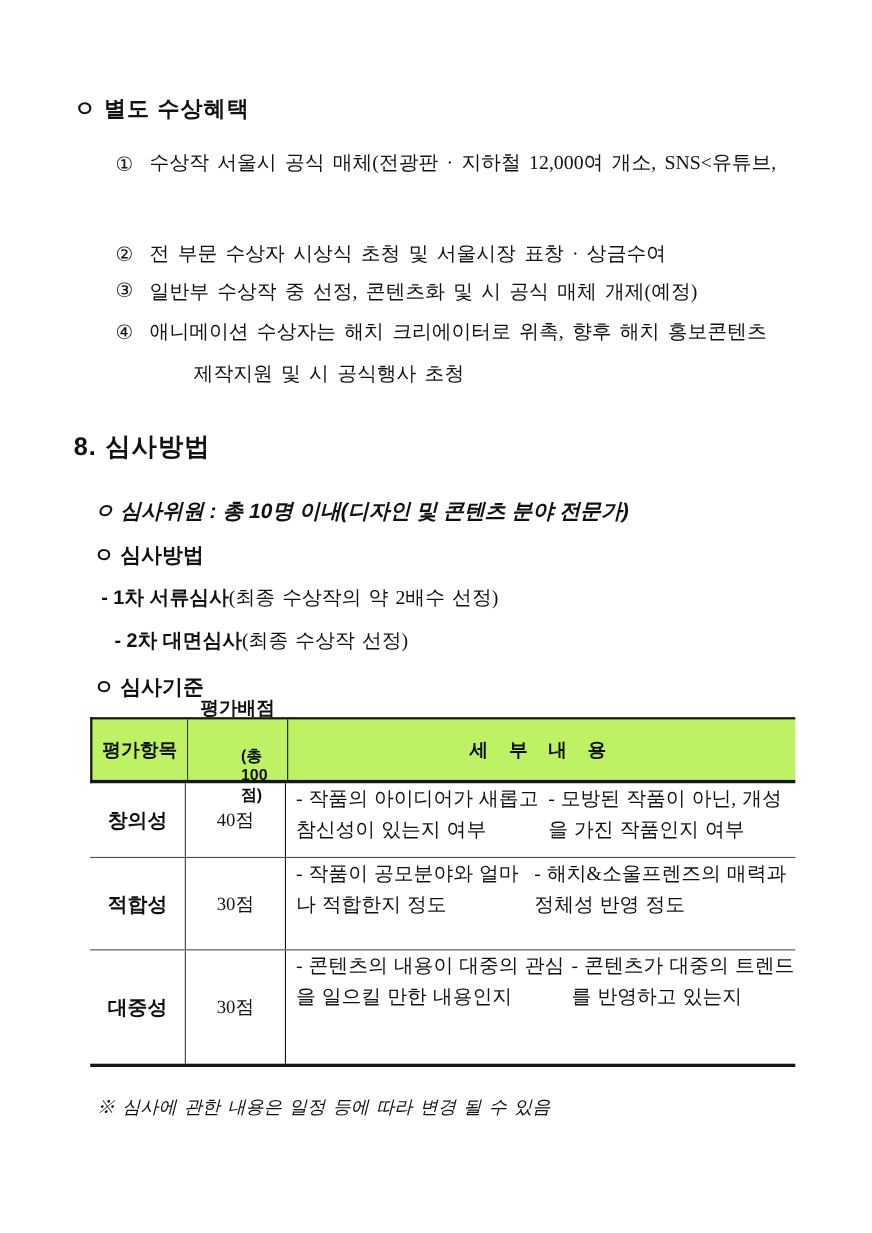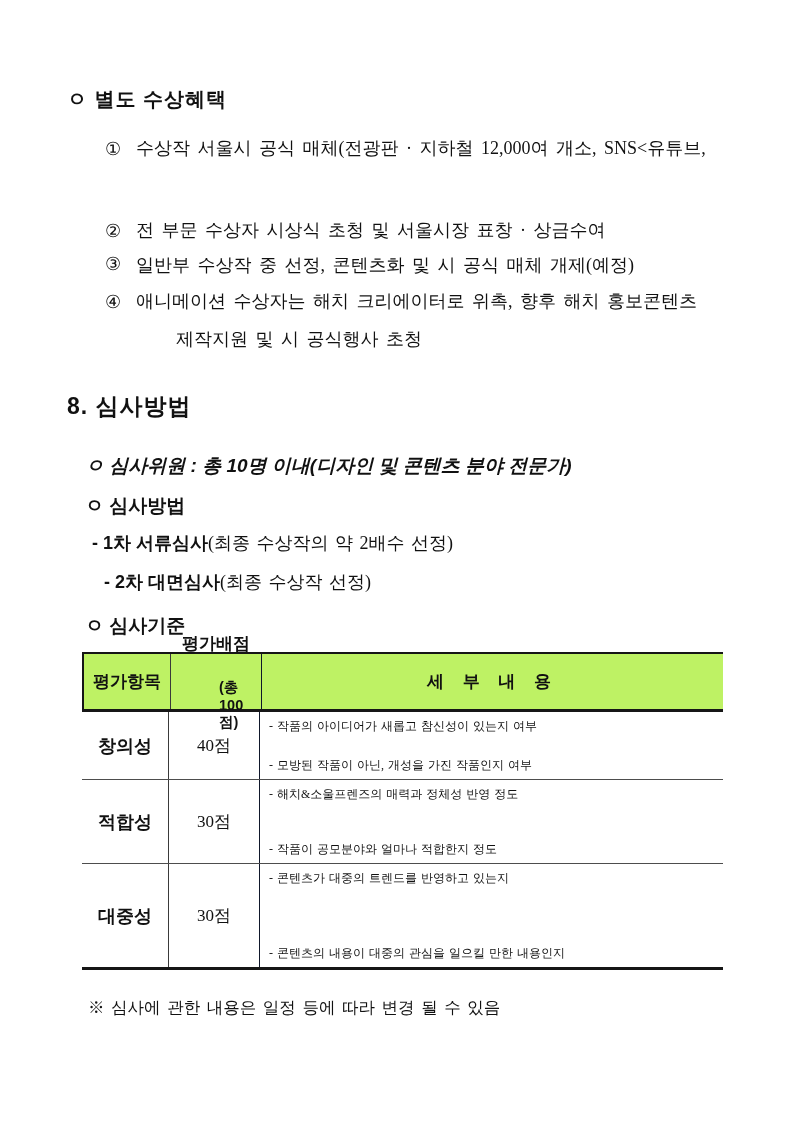--- a/index.html
+++ b/index.html
@@ -45,24 +45,24 @@
   .col1{width:87px;border-right:1px solid #3a3a3a;box-sizing:border-box;}
   .col2{width:91px;border-right:1px solid #0f172a;box-sizing:border-box;gap:21px;}
   .col3{flex:1;box-sizing:border-box;}
   .points-sub{font-size:14.5px;font-weight:700;margin-top:2px;margin-left:48px;}
   .details-head{letter-spacing:7px;text-align:right;}
   .trow{display:flex;border-bottom:1px solid #4d4d4d;box-sizing:border-box;}
   .trow.last{border-bottom:3px solid #161616;}
   .trow .c-item{display:flex;align-items:center;justify-content:center;
     font-family:"Liberation Sans", sans-serif;font-weight:700;font-size:18px;}
   .trow .c-points{display:flex;align-items:center;justify-content:center;font-size:17px;}
-  .trow .c-details{display:flex;flex-direction:column;justify-content:space-between;
-    padding-left:9px;font-size:12px;line-height:28px;word-spacing:1px;}
+  .trow .c-details{display:flex;justify-content:space-between;
+    padding-left:9px;font-size:18px;line-height:28px;word-spacing:1px;}
 
-  .footnote{left:88px;top:998px;font-size:16.5px;word-spacing:2px;}
+  .footnote{left:88px;top:998px;font-size:16.5px;word-spacing:2px;font-style:italic;}
 </style>
 </head>
 <body>
 
 <div class="page">
 
   <div class="abs gothic bold h-benefits">ㅇ 별도 수상혜택</div>
 
   <span class="marker" style="left:105px;top:138px;">①</span>
   <div class="abs benefit-line" style="left:136px;top:138px;">수상작 서울시 공식 매체(전광판 · 지하철 12,000여 개소, SNS&lt;유튜브,</div>
@@ -119,34 +119,34 @@
     </div>
 
     <div class="trow" style="height:84px;">
       <div class="col1 c-item">
           <span>적합성</span>
         </div>
       <div class="col2 c-points">
           <span>30점</span>
         </div>
       <div class="col3 c-details">
+        <div>- 작품이 공모분야와 얼마나 적합한지 정도</div>
         <div>- 해치&amp;소울프렌즈의 매력과 정체성 반영 정도</div>
-        <div>- 작품이 공모분야와 얼마나 적합한지 정도</div>
       </div>
     </div>
 
     <div class="trow last" style="height:106px;">
       <div class="col1 c-item">
           <span>대중성</span>
         </div>
       <div class="col2 c-points">
           <span>30점</span>
         </div>
       <div class="col3 c-details">
+        <div>- 콘텐츠의 내용이 대중의 관심을 일으킬 만한 내용인지</div>
         <div>- 콘텐츠가 대중의 트렌드를 반영하고 있는지</div>
-        <div>- 콘텐츠의 내용이 대중의 관심을 일으킬 만한 내용인지</div>
       </div>
     </div>
   </div>
 
   <div class="abs gothic footnote">※ 심사에 관한 내용은 일정 등에 따라 변경 될 수 있음</div>
 
 </div>
 
 </body></html>

